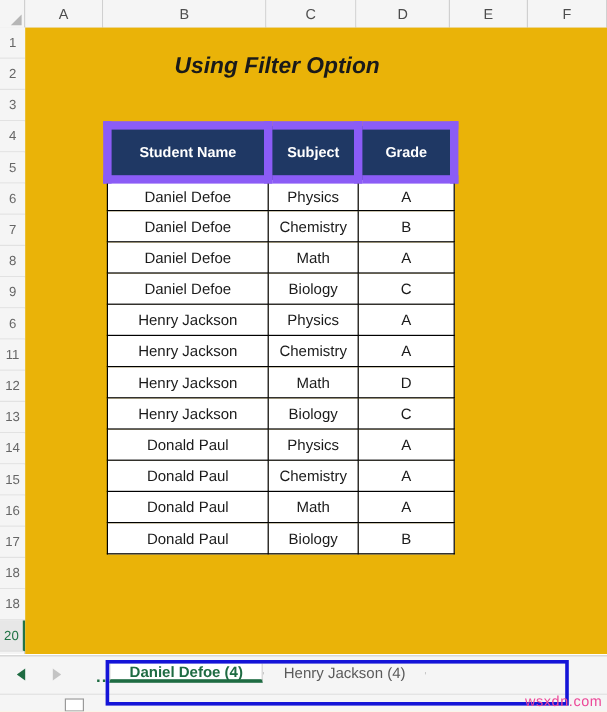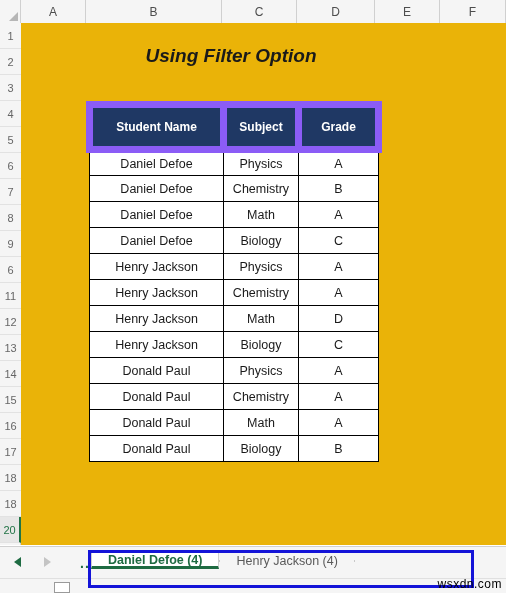--- a/index.html
+++ b/index.html
@@ -180,21 +180,21 @@
   .tab-sep {
     width: 1px; background: #c9c9c9;
     margin: 7px 0;
     align-self: stretch;
   }
 
   .watermark {
     position: absolute;
     right: 4px; bottom: 2px;
     font-size: 12px;
-    color: #000000;
+    color: #ec4899;
     letter-spacing: 0.5px;
     z-index: 8;
     margin-left: 20px;
   }
 
   .status-strip {
     position: absolute; left: 0; top: 578px;
     width: 506px; height: 15px;
     background: #f5f5f5;
     border-top: 1px solid #e0e0e0;

